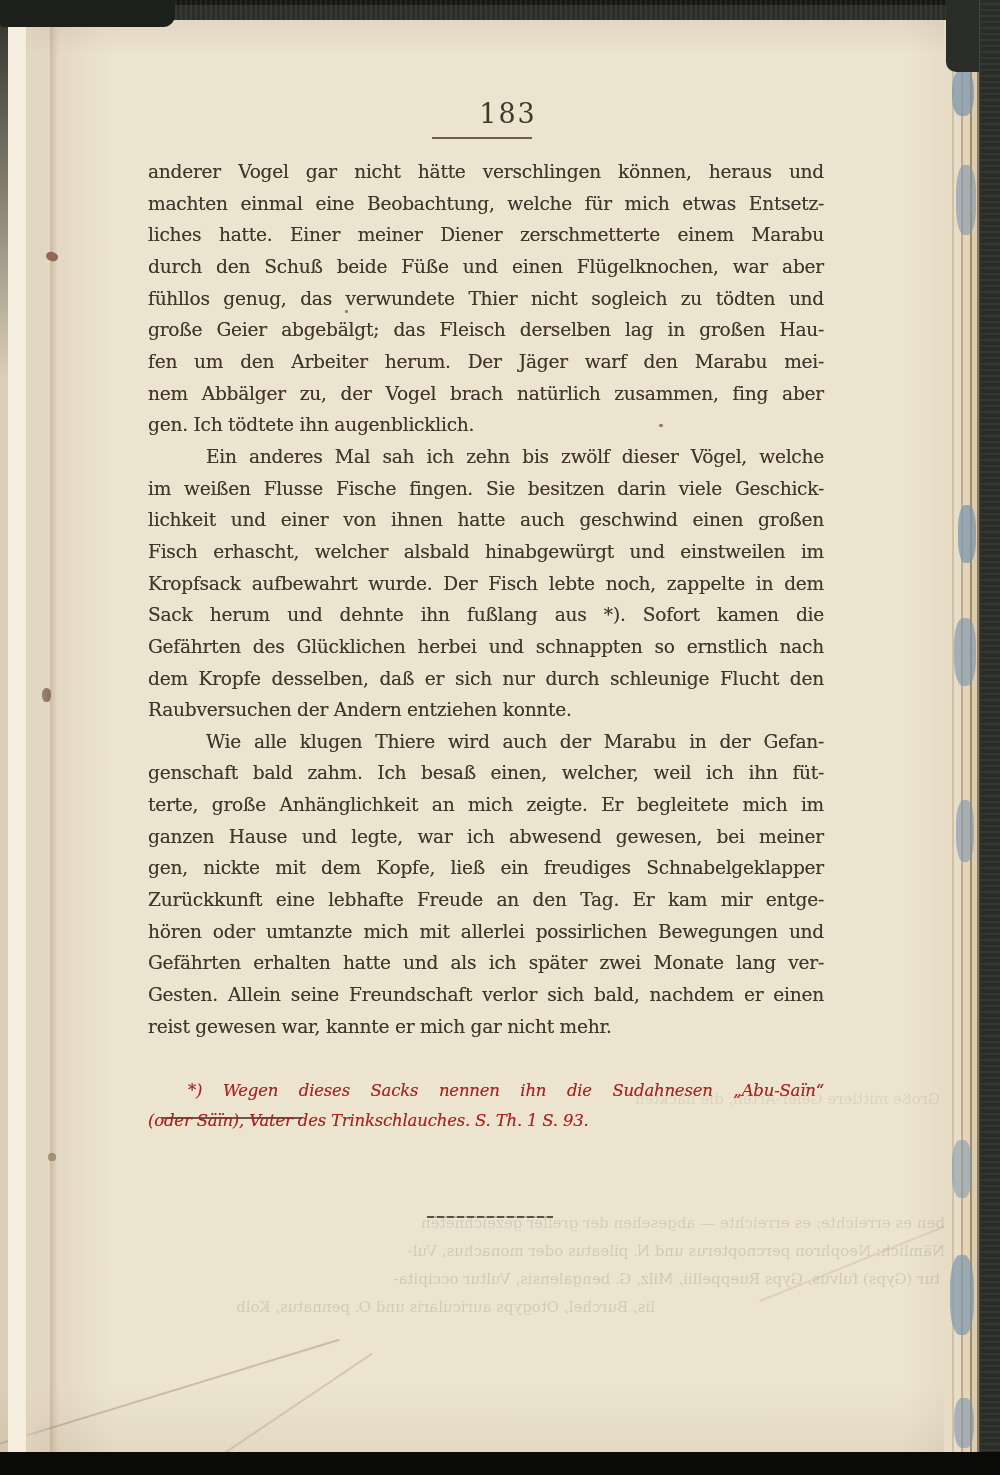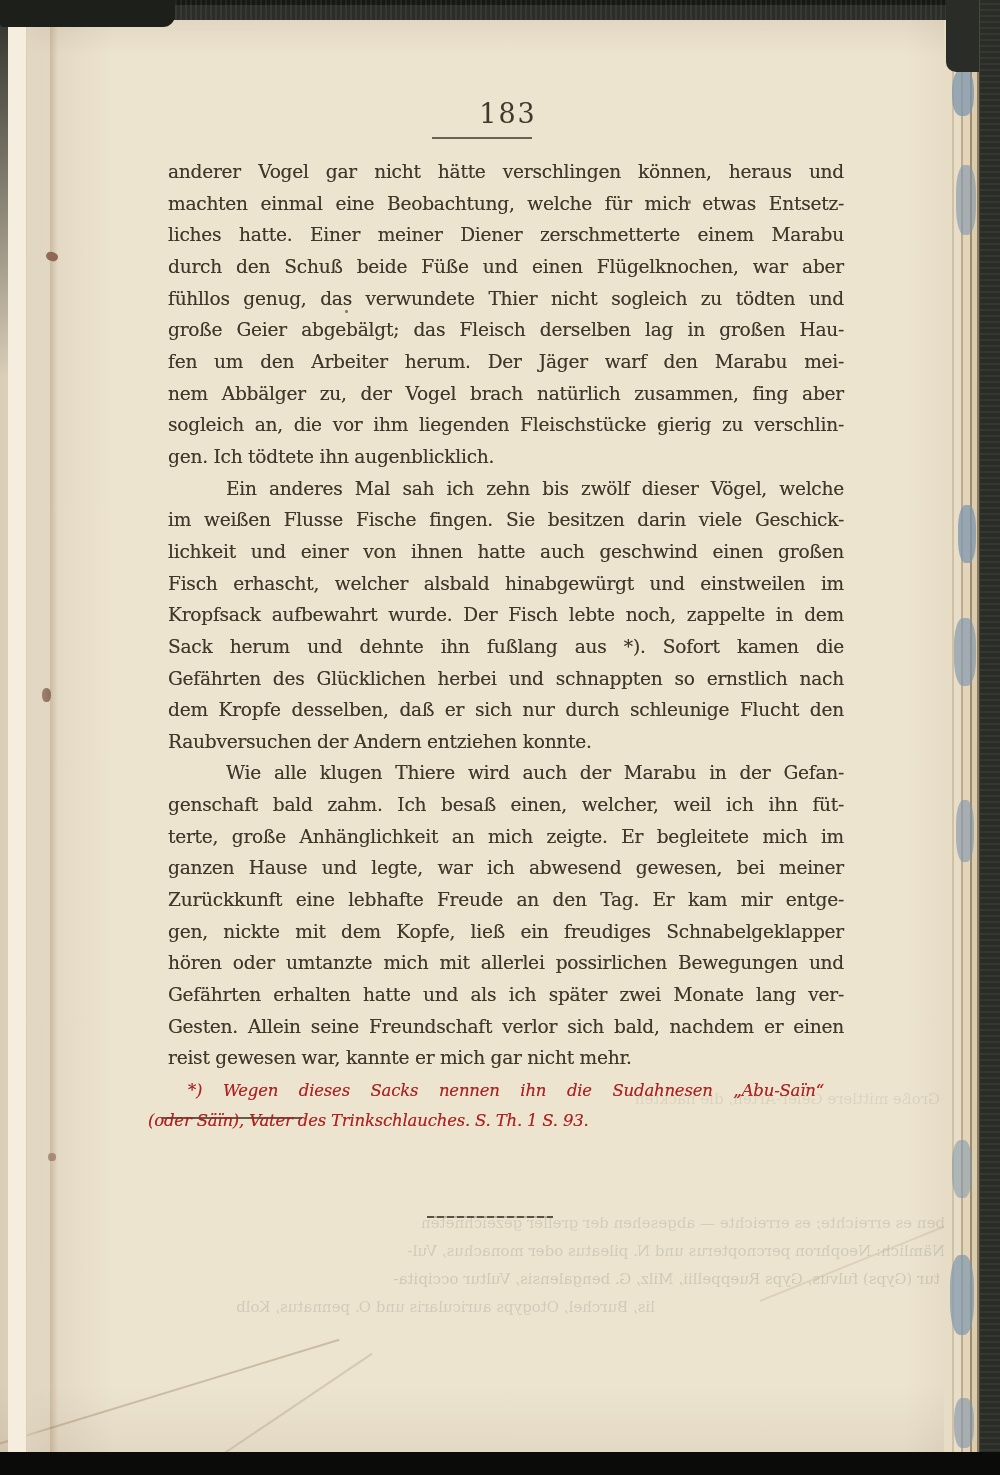--- a/index.html
+++ b/index.html
@@ -60,21 +60,21 @@
   .bl3{left:48px;top:1153px;width:8px;height:8px;background:#7a5a44;opacity:.55;}
   .dust1{left:345px;top:310px;width:3px;height:3px;background:#8a7a60;}
   .dust2{left:659px;top:424px;width:4px;height:3px;background:#8a7a60;}
   .dust3{left:688px;top:200px;width:3px;height:4px;background:#96866c;}
 
   
   .pagenum{position:absolute;left:448px;top:98px;width:120px;text-align:center;
     font-size:27px;color:#41392c;letter-spacing:2px;}
   .pagenum-rule{position:absolute;left:432px;top:137px;width:100px;height:2px;background:#55493a;opacity:.85;}
 
-  .body-text{position:absolute;left:148px;top:156px;width:676px;color:#3e372a;margin-left:20px;}
+  .body-text{position:absolute;left:148px;top:156px;width:676px;color:#3e372a;}
   .line{height:31.66px;line-height:31.66px;font-size:18.6px;letter-spacing:-0.25px;
     text-align:justify;text-align-last:justify;white-space:normal;
     text-shadow:0 0 .4px rgba(62,55,42,.55);}
   .line.indent{padding-left:58px;}
   .line.end{text-align:right;text-align-last:left;}
 
   .fn-rule{position:absolute;left:162px;top:1117px;width:140px;height:2px;background:#4c4234;opacity:.85;}
   .footnote{position:absolute;left:148px;top:1076px;width:676px;color:#b91c1c;font-style:italic;}
   .fline{height:30px;line-height:30px;font-size:16.5px;letter-spacing:-0.2px;
     text-align:justify;text-align-last:justify;text-shadow:0 0 .3px rgba(62,55,42,.5);}
@@ -144,37 +144,36 @@
 
   <div class="body-text" id="body-text">
       <div class="line">anderer Vogel gar nicht hätte verschlingen können, heraus und</div>
       <div class="line">machten einmal eine Beobachtung, welche für mich etwas Entsetz-</div>
       <div class="line">liches hatte.  Einer meiner Diener zerschmetterte einem Marabu</div>
       <div class="line">durch den Schuß beide Füße und einen Flügelknochen, war aber</div>
       <div class="line">fühllos genug, das verwundete Thier nicht sogleich zu tödten und</div>
       <div class="line">große Geier abgebälgt; das Fleisch derselben lag in großen Hau-</div>
       <div class="line">fen um den Arbeiter herum.  Der Jäger warf den Marabu mei-</div>
       <div class="line">nem Abbälger zu, der Vogel brach natürlich zusammen, fing aber</div>
-      <div class="line">sogleich an, die vor ihm liegenden Fleischstücke gierig zu verschlin-</div>
       <div class="line end">gen.  Ich tödtete ihn augenblicklich.</div>
       <div class="line indent">Ein anderes Mal sah ich zehn bis zwölf dieser Vögel, welche</div>
       <div class="line">im weißen Flusse Fische fingen.  Sie besitzen darin viele Geschick-</div>
       <div class="line">lichkeit und einer von ihnen hatte auch geschwind einen großen</div>
       <div class="line">Fisch erhascht, welcher alsbald hinabgewürgt und einstweilen im</div>
       <div class="line">Kropfsack aufbewahrt wurde. Der Fisch lebte noch, zappelte in dem</div>
       <div class="line">Sack herum und dehnte ihn fußlang aus *).  Sofort kamen die</div>
       <div class="line">Gefährten des Glücklichen herbei und schnappten so ernstlich nach</div>
       <div class="line">dem Kropfe desselben, daß er sich nur durch schleunige Flucht den</div>
       <div class="line end">Raubversuchen der Andern entziehen konnte.</div>
       <div class="line indent">Wie alle klugen Thiere wird auch der Marabu in der Gefan-</div>
       <div class="line">genschaft bald zahm.  Ich besaß einen, welcher, weil ich ihn füt-</div>
       <div class="line">terte, große Anhänglichkeit an mich zeigte.  Er begleitete mich im</div>
       <div class="line">ganzen Hause und legte, war ich abwesend gewesen, bei meiner</div>
+      <div class="line">gen, nickte mit dem Kopfe, ließ ein freudiges Schnabelgeklapper</div>
       <div class="line">Zurückkunft eine lebhafte Freude an den Tag.  Er kam mir entge-</div>
-      <div class="line">gen, nickte mit dem Kopfe, ließ ein freudiges Schnabelgeklapper</div>
       <div class="line">hören oder umtanzte mich mit allerlei possirlichen Bewegungen und</div>
       <div class="line">Gefährten erhalten hatte und als ich später zwei Monate lang ver-</div>
       <div class="line">Gesten.  Allein seine Freundschaft verlor sich bald, nachdem er einen</div>
       <div class="line end">reist gewesen war, kannte er mich gar nicht mehr.</div>
     </div>
 
   <div class="fn-rule"></div>
   <div class="footnote" id="footnote">
       <div class="fline indent">*) Wegen dieses Sacks nennen ihn die Sudahnesen „Abu-Saïn“</div>
       <div class="fline end">(oder Säïn), Vater des Trinkschlauches.  S. Th. 1 S. 93.</div>

